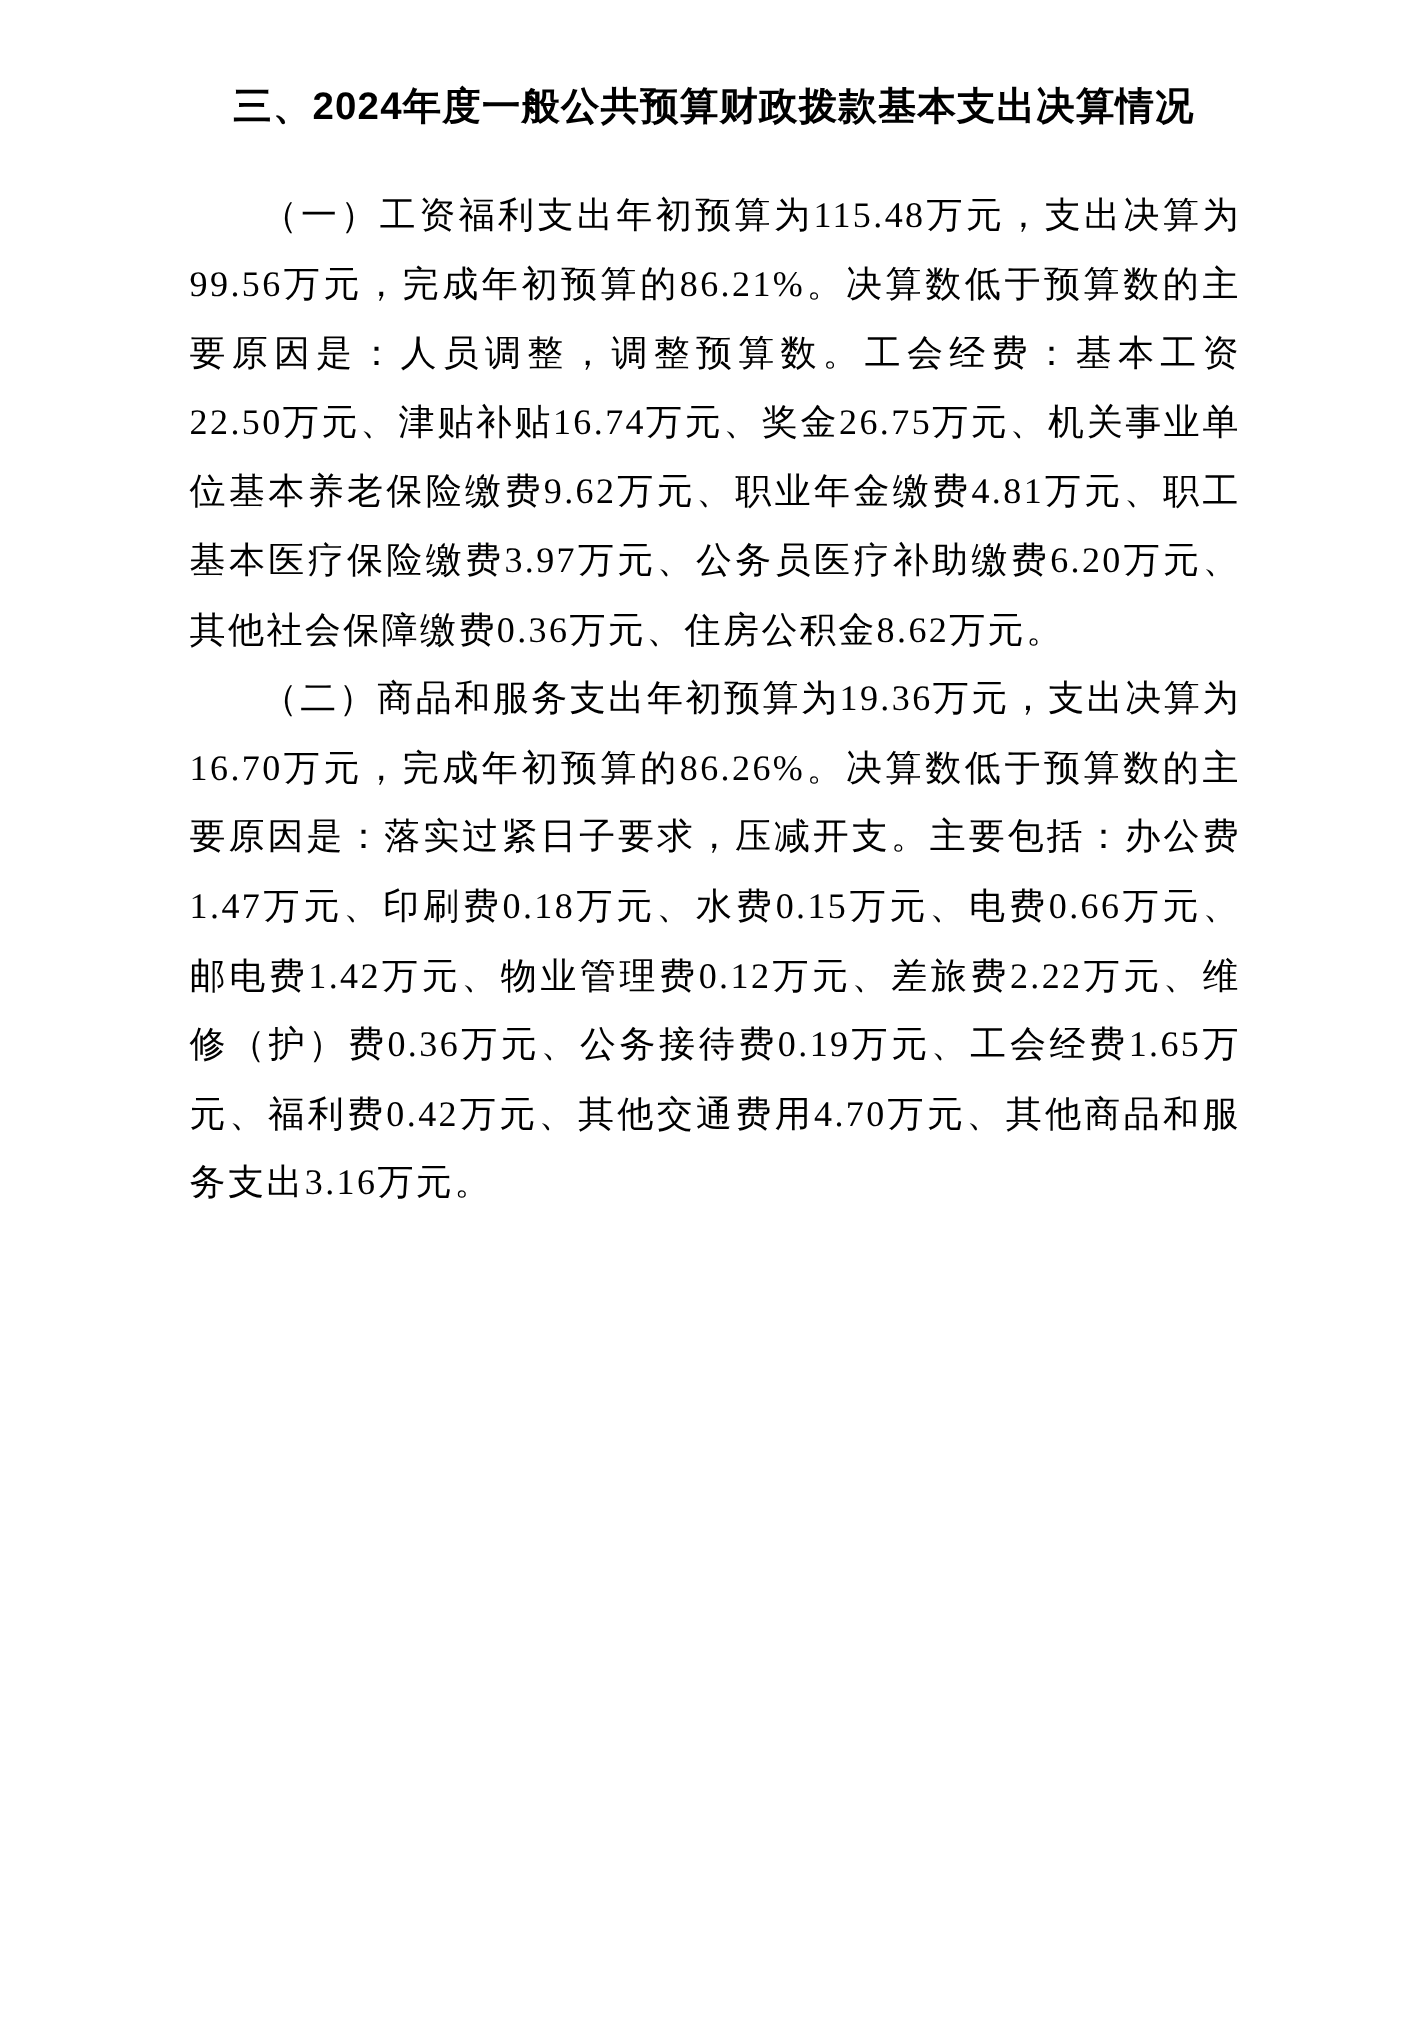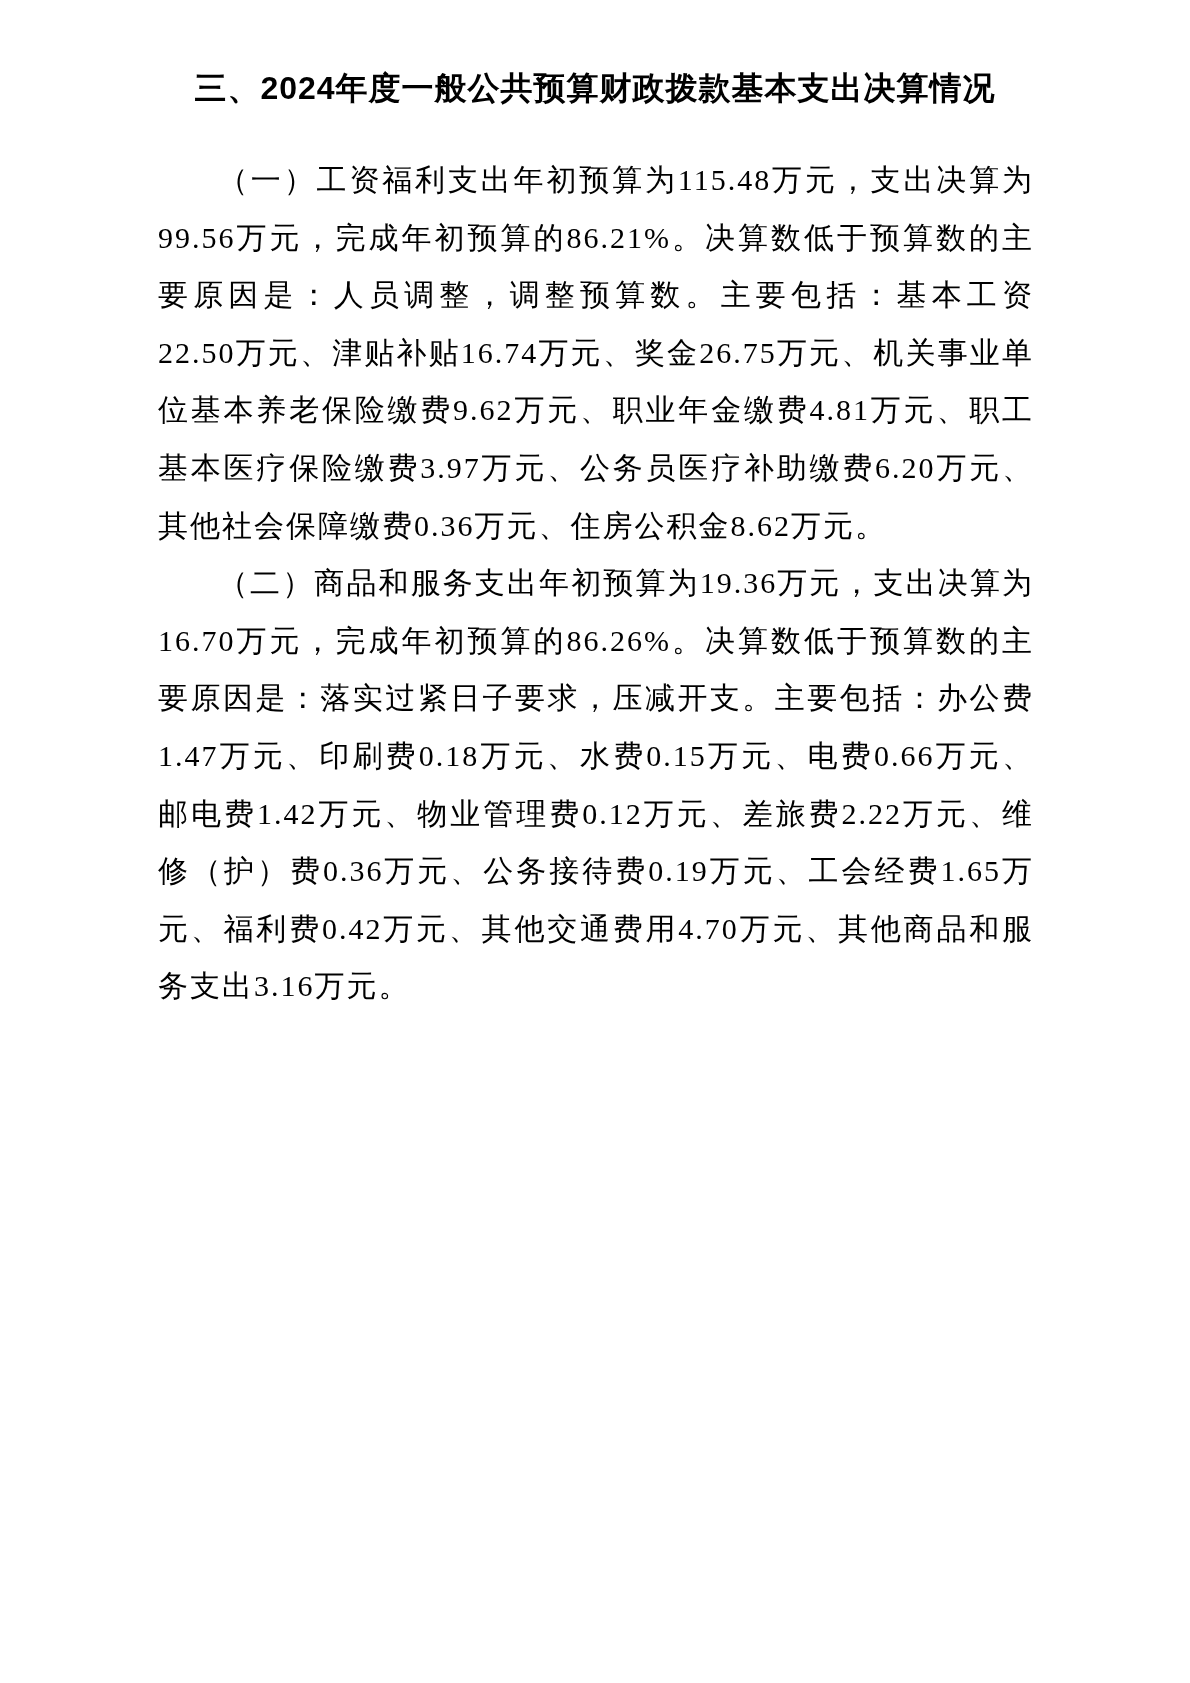--- a/index.html
+++ b/index.html
@@ -62,19 +62,19 @@
   }
 </style>
 </head>
 <body>
 
 <div class="page">
 
   <h1 class="doc-title">三、2024年度一般公共预算财政拨款基本支出决算情况</h1>
 
   <div class="doc-body">
-    <p class="para">（一）工资福利支出年初预算为115.48万元，支出决算为99.56万元，完成年初预算的86.21%。决算数低于预算数的主要原因是：人员调整，调整预算数。主要包括：基本工资22.50万元、津贴补贴16.74万元、奖金26.75万元、机关事业单位基本养老保险缴费9.62万元、职业年金缴费4.81万元、职工基本医疗保险缴费3.97万元、公务员医疗补助缴费6.20万元、其他社会保障缴费0.36万元、住房公积金8.62万元。</p>
+    <p class="para">（一）工资福利支出年初预算为115.48万元，支出决算为99.56万元，完成年初预算的86.21%。决算数低于预算数的主要原因是：人员调整，调整预算数。工会经费：基本工资22.50万元、津贴补贴16.74万元、奖金26.75万元、机关事业单位基本养老保险缴费9.62万元、职业年金缴费4.81万元、职工基本医疗保险缴费3.97万元、公务员医疗补助缴费6.20万元、其他社会保障缴费0.36万元、住房公积金8.62万元。</p>
     <p class="para">（二）商品和服务支出年初预算为19.36万元，支出决算为16.70万元，完成年初预算的86.26%。决算数低于预算数的主要原因是：落实过紧日子要求，压减开支。主要包括：办公费1.47万元、印刷费0.18万元、水费0.15万元、电费0.66万元、邮电费1.42万元、物业管理费0.12万元、差旅费2.22万元、维修（护）费0.36万元、公务接待费0.19万元、工会经费1.65万元、福利费0.42万元、其他交通费用4.70万元、其他商品和服务支出3.16万元。</p>
   </div>
 
   <div class="page-footer">- 15 -</div>
 
 </div>
 
 </body></html>

